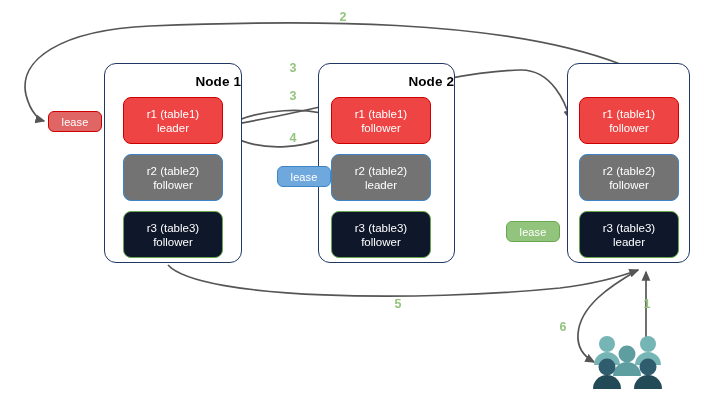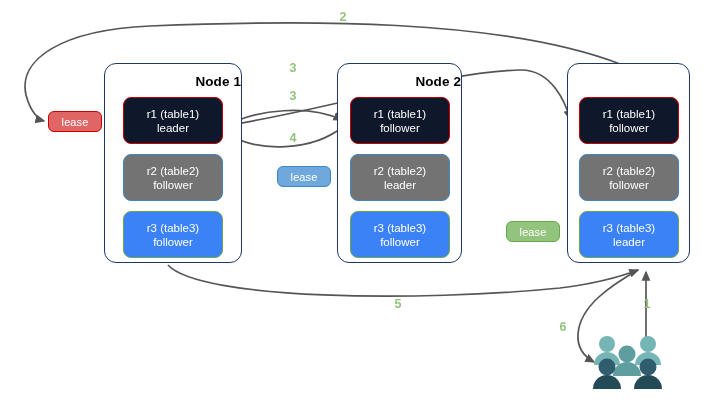--- a/index.html
+++ b/index.html
@@ -51,23 +51,23 @@
     flex-direction: column;
     align-items: center;
     justify-content: center;
     font-size: 11.5px;
     line-height: 14px;
     color: #ffffff;
     text-align: center;
     padding: 2px 0;
   }
   .replica .ln { display: block; }
-  .rep-red   { background: #0f172a; border: 1.4px solid #cc0000; }
+  .rep-red   { background: #ef4444; border: 1.4px solid #cc0000; }
   .rep-blue  { background: #737373; border: 1.4px solid #3d85c6; }
-  .rep-green { background: #3b82f6; border: 1.4px solid #6aa84f; }
+  .rep-green { background: #0f172a; border: 1.4px solid #6aa84f; }
 
   .lease {
     position: absolute;
     box-sizing: border-box;
     border-radius: 6px;
     display: flex;
     align-items: center;
     justify-content: center;
     font-size: 11px;
     color: #ffffff;
@@ -141,21 +141,21 @@
     <div class="replica rep-blue" style="left:18px; top:90px; width:100px; height:47px;">
       <span class="ln">r2 (table2)</span>
       <span class="ln">follower</span>
     </div>
     <div class="replica rep-green" style="left:18px; top:147px; width:100px; height:47px;">
       <span class="ln">r3 (table3)</span>
       <span class="ln">follower</span>
     </div>
   </div>
 
-  <div class="node-box" style="left:337px; top:63px; width:125px; height:200px;">
+  <div class="node-box" style="left:318px; top:63px; width:137px; height:200px;">
     <div class="node-title">Node 2</div>
     <div class="replica rep-red" style="left:12px; top:33px; width:100px; height:47px;">
       <span class="ln">r1 (table1)</span>
       <span class="ln">follower</span>
     </div>
     <div class="replica rep-blue" style="left:12px; top:90px; width:100px; height:47px;">
       <span class="ln">r2 (table2)</span>
       <span class="ln">leader</span>
     </div>
     <div class="replica rep-green" style="left:12px; top:147px; width:100px; height:47px;">

